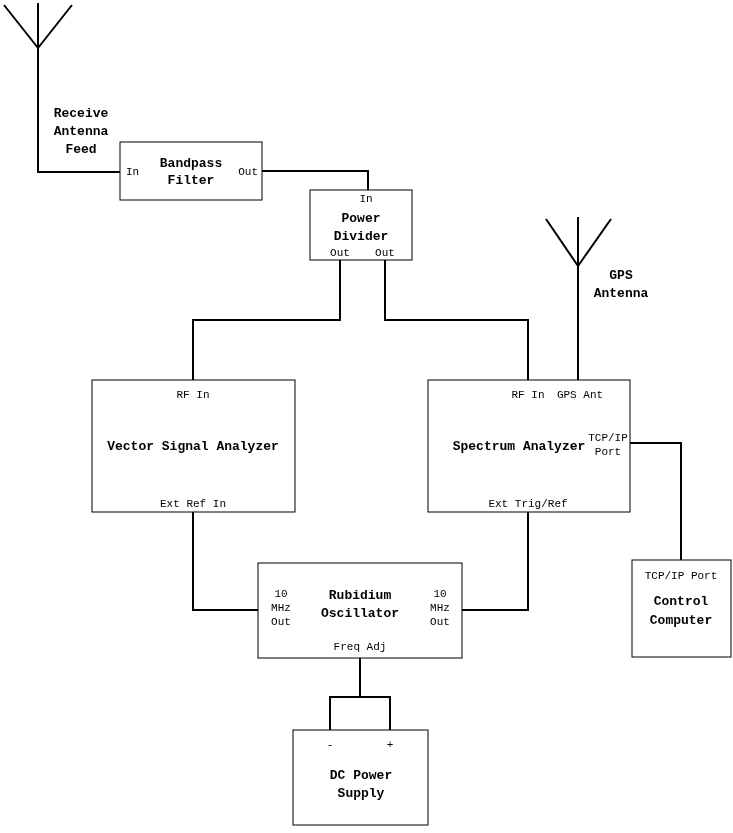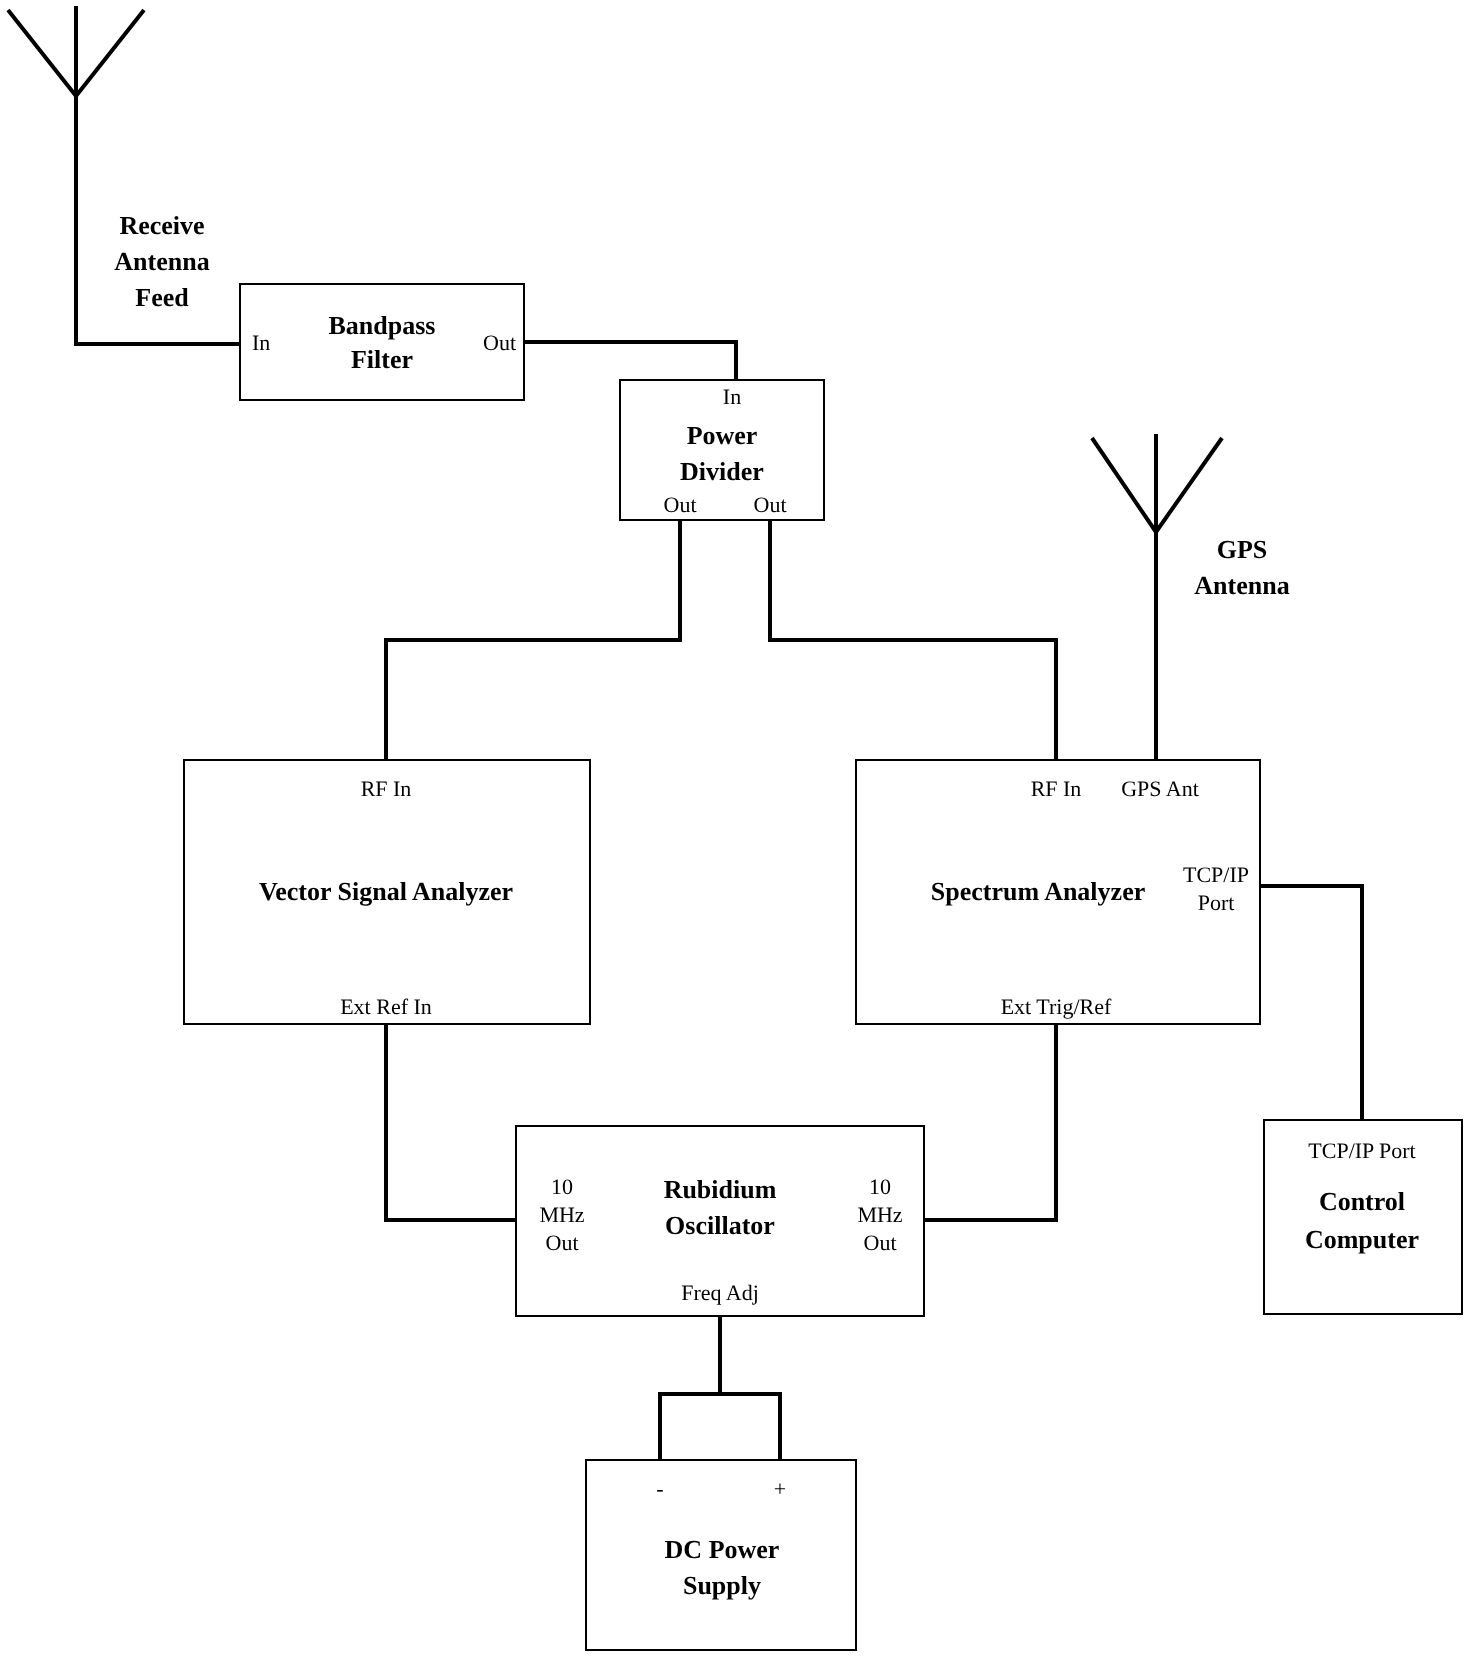--- a/index.html
+++ b/index.html
@@ -1,19 +1,19 @@
 <!DOCTYPE html>
 <html style="--stroke: #000000; --bg: #ffffff;"><head>
 <meta charset="utf-8">
 <style>
   :root { --stroke: #000000; --bg: #ffffff; }
   html, body { margin: 0; padding: 0; background: var(--bg); }
   .canvas {
     width: 683px; height: 833px; position: relative;
-    font-family: Liberation Serif, serif;
+    font-family: Liberation Mono, monospace;
     background: var(--bg);
   }
   svg { display: block; }
   .box { fill: #ffffff; stroke: var(--stroke); stroke-width: 1; }
   .wire { fill: none; stroke: var(--stroke); stroke-width: 2; }
   .ant { fill: none; stroke: var(--stroke); stroke-width: 2; }
   text { fill: #000000; }
   .port { font-size: 11px; font-weight: 400; }
   .title { font-size: 13px; font-weight: 700; }
   .mid { text-anchor: middle; }

